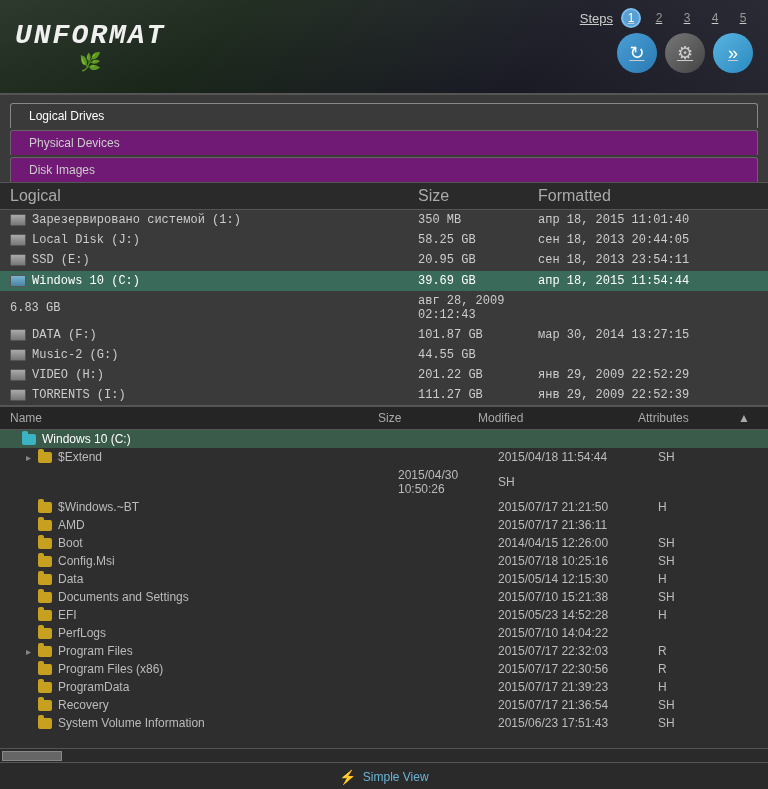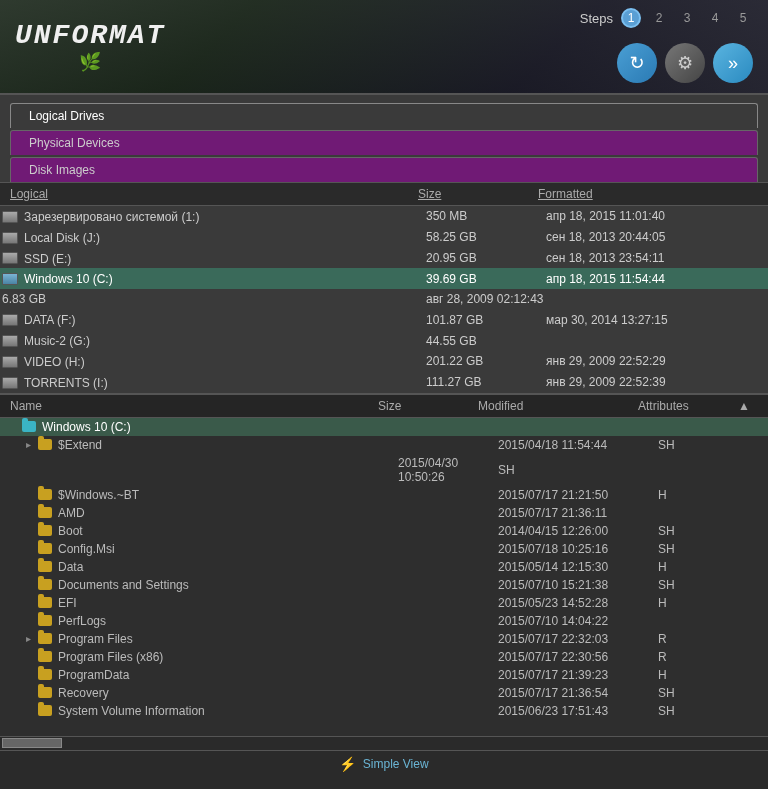--- a/index.html
+++ b/index.html
@@ -49,21 +49,22 @@
       font-size: 18px;
     }
     .steps-area {
       position: absolute;
       top: 8px;
       right: 15px;
       z-index: 2;
       display: flex;
       flex-direction: column;
       align-items: flex-end;
-      gap: 15px;
+      gap: 5px;
+      text-decoration: underline;
     }
     .steps-label {
       display: flex;
       align-items: center;
       gap: 8px;
       color: #ccc;
       font-size: 13px;
     }
     .step-num {
       display: inline-flex;
@@ -141,31 +142,31 @@
     .drives-section {
       background: #3a3a3a;
       border-bottom: 2px solid #555;
     }
     .drives-header {
       display: grid;
       grid-template-columns: 1fr 120px 220px;
       padding: 4px 10px;
       background: #2a2a2a;
       color: #aaa;
-      font-size: 12px;
+      font-size: 16px;
       border-bottom: 1px solid #555;
-      text-decoration: underline;
     }
     .drive-row {
       display: grid;
       grid-template-columns: 1fr 120px 220px;
-      padding: 3px 2px;
+      padding: 3px 10px;
       align-items: center;
       cursor: pointer;
       color: #ccc;
+      font-family: Liberation Mono, monospace;
     }
     .drive-row.selected { background: #3a6a5a; color: #fff; }
     .drive-icon {
       display: inline-block;
       width: 16px;
       height: 12px;
       margin-right: 6px;
       background: linear-gradient(180deg, #aaa, #777);
       border: 1px solid #555;
       border-radius: 1px;

